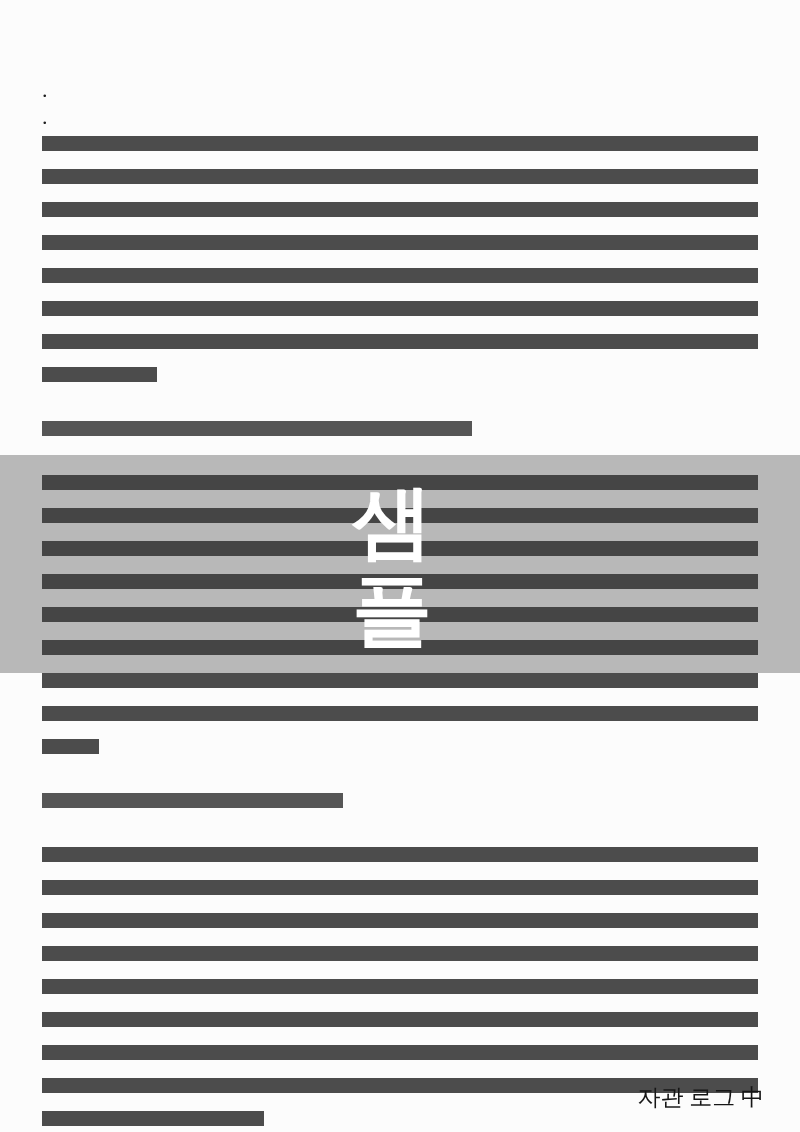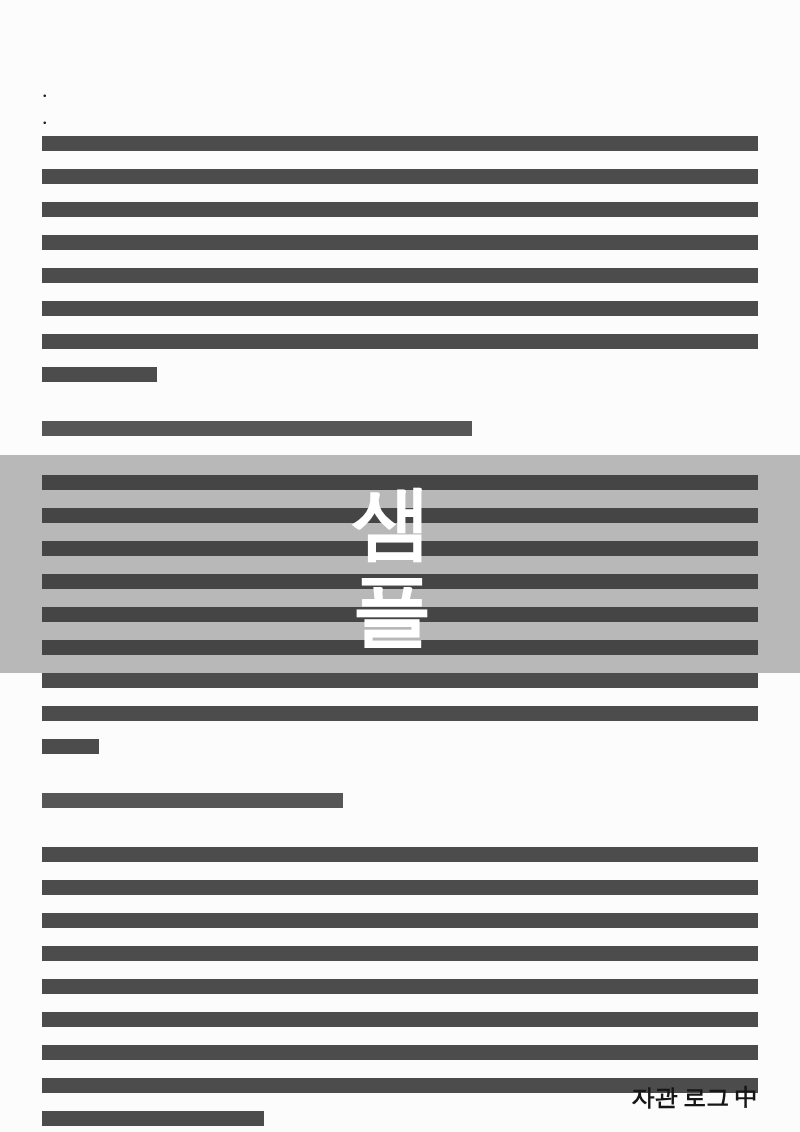--- a/index.html
+++ b/index.html
@@ -38,22 +38,22 @@
     width:108px;
     text-align:center;
     color:#ffffff;
     font-weight:bold;
     font-size:80px;line-height:88px;
     z-index:3;
     user-select:none;
   }
   .watermark span{display:block;}
   .footer{
-    position:absolute;right:42px;top:1082px;
-    font-size:23px;font-weight:700;
+    position:absolute;right:36px;top:1082px;
+    font-size:23px;font-weight:400;
     color:#161616;
     z-index:2;
     margin-left:36px;
   }
 </style>
 </head>
 <body>
 
 <div class="page" style="background: rgb(252, 252, 252);">
 

